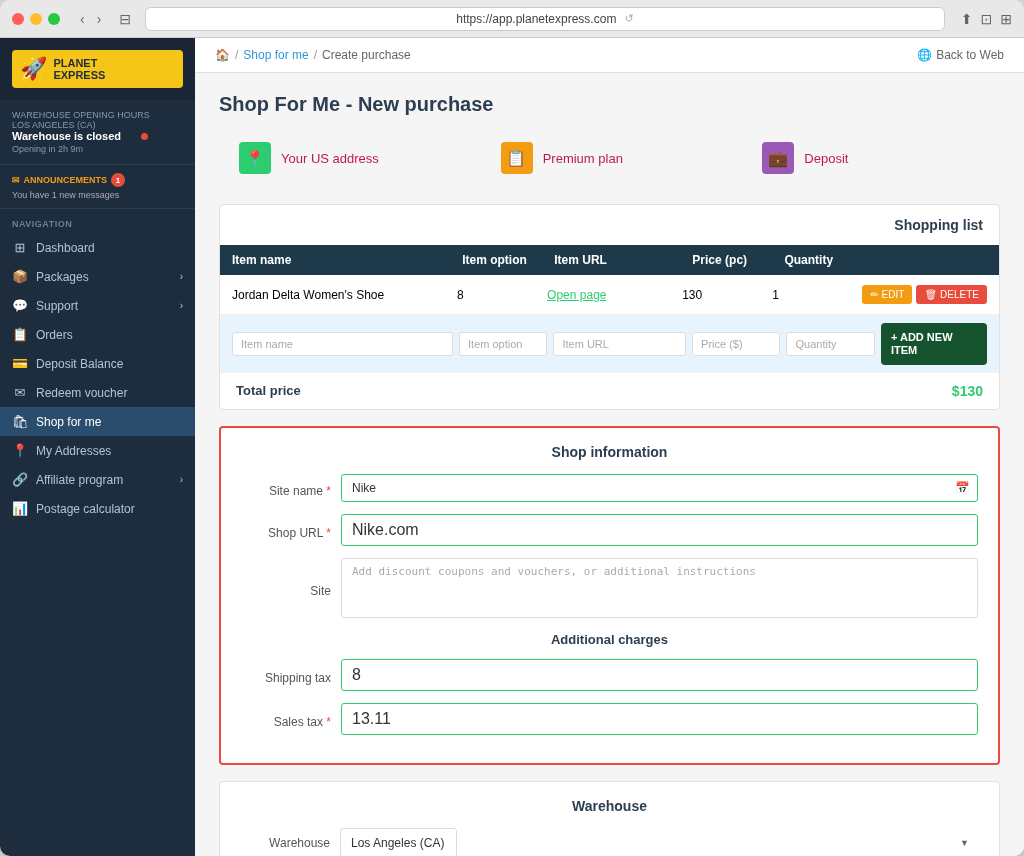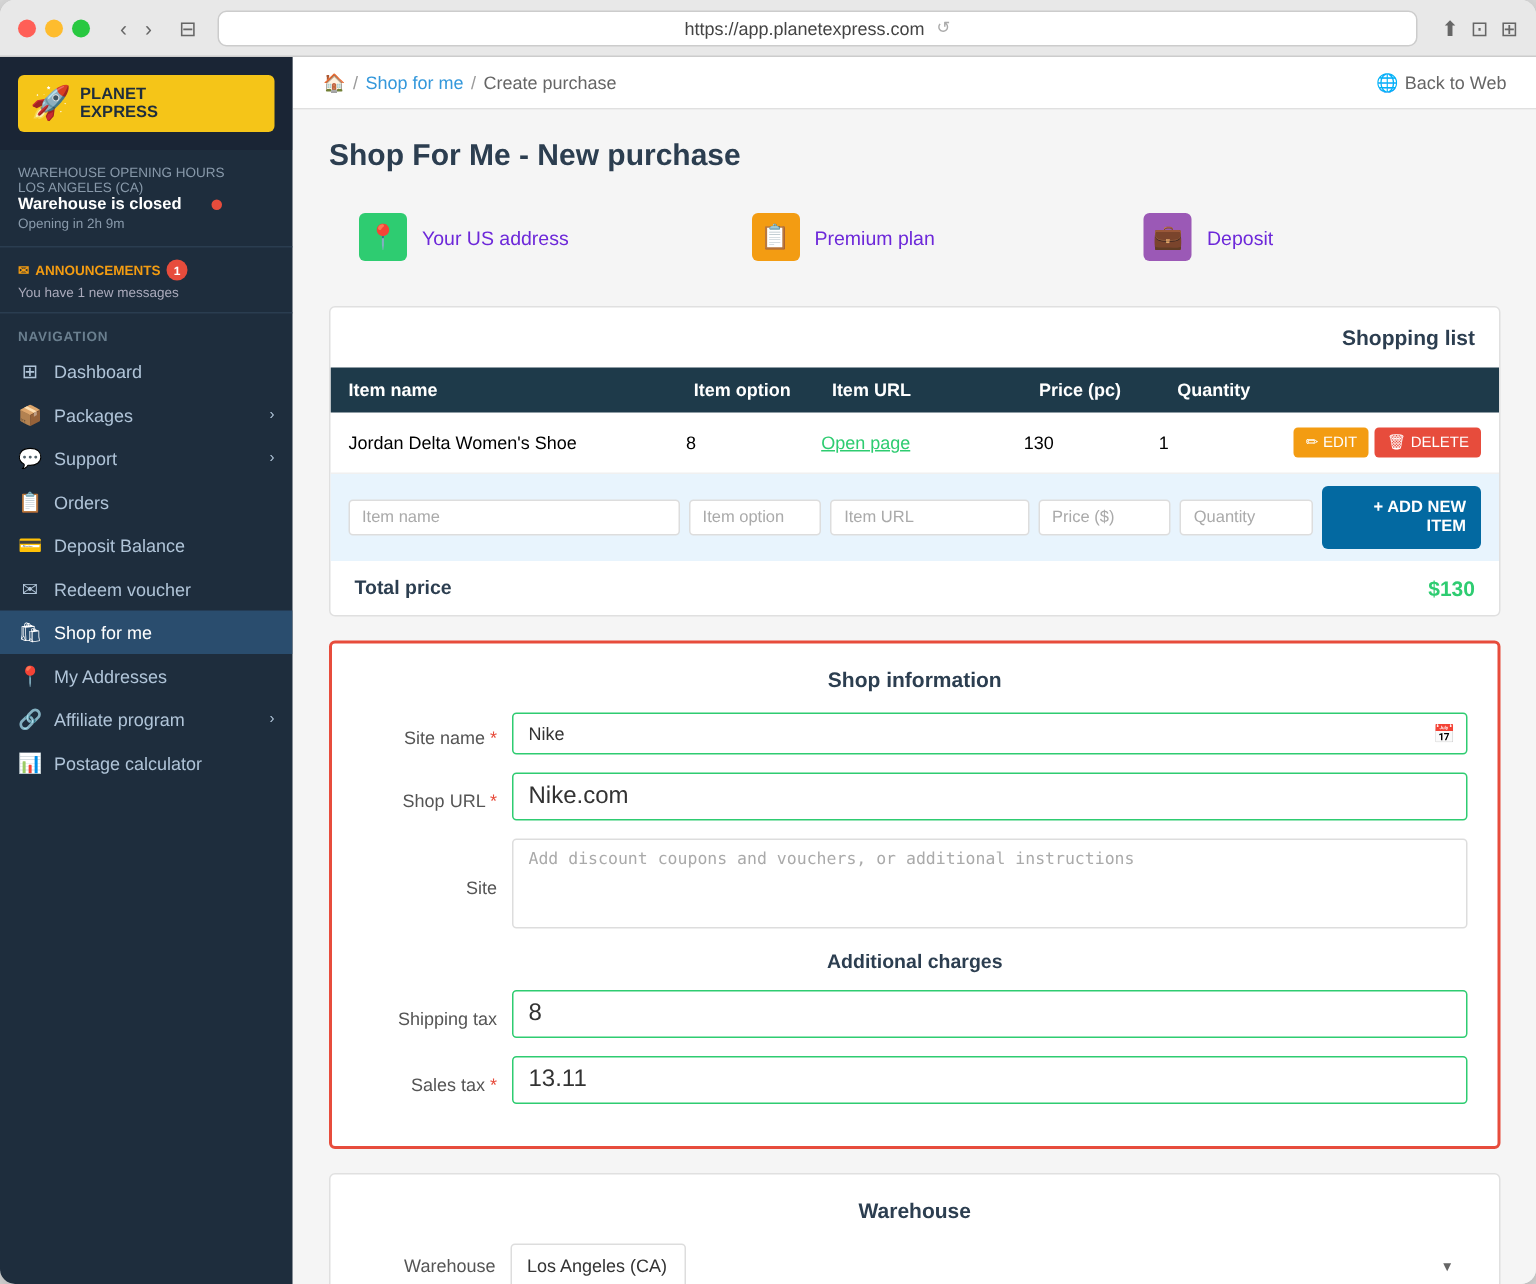--- a/index.html
+++ b/index.html
@@ -231,21 +231,21 @@
       align-items: center;
       justify-content: center;
       font-size: 16px;
       color: white;
     }
 
     .step-1 .step-icon { background: #2ecc71; }
     .step-2 .step-icon { background: #f39c12; }
     .step-3 .step-icon { background: #9b59b6; }
 
-    .step-label { font-size: 13px; color: #6d28d9; font-weight: 500; }
+    .step-label { font-size: 13px; color: #be185d; font-weight: 500; }
 
     
     .card {
       background: white;
       border-radius: 4px;
       overflow: hidden;
       margin-bottom: 16px;
       border: 1px solid #e0e0e0;
     }
 
@@ -318,29 +318,29 @@
     .add-item-row input {
       width: 100%;
       padding: 5px 8px;
       border: 1px solid #ddd;
       border-radius: 3px;
       font-size: 11px;
       background: white;
     }
 
     .btn-add {
-      background: #0369a1;
+      background: #14532d;
       color: white;
       border: none;
       padding: 8px 10px;
       border-radius: 4px;
       font-size: 11px;
       font-weight: 700;
       cursor: pointer;
-      text-align: right;
+      text-align: left;
       line-height: 1.2;
     }
 
     .total-price-row {
       display: flex;
       justify-content: space-between;
       padding: 10px 16px;
       font-size: 13px;
       font-weight: 600;
       color: #2c3e50;

